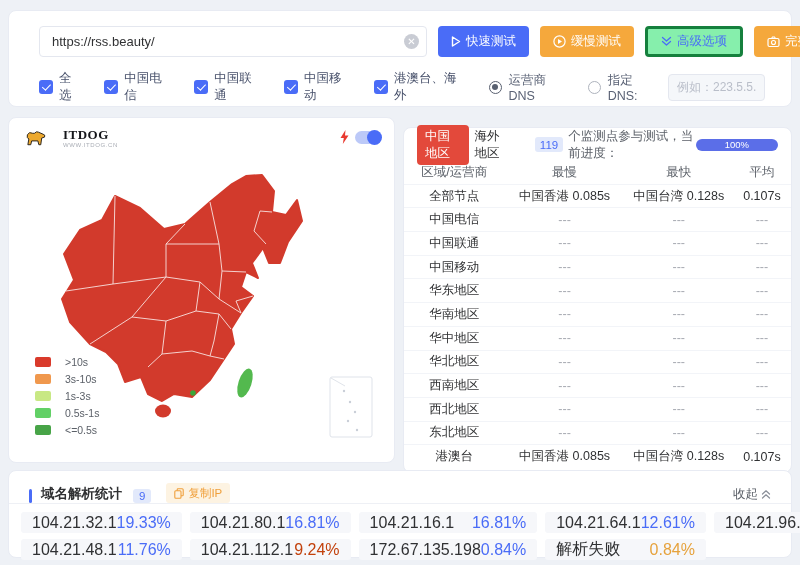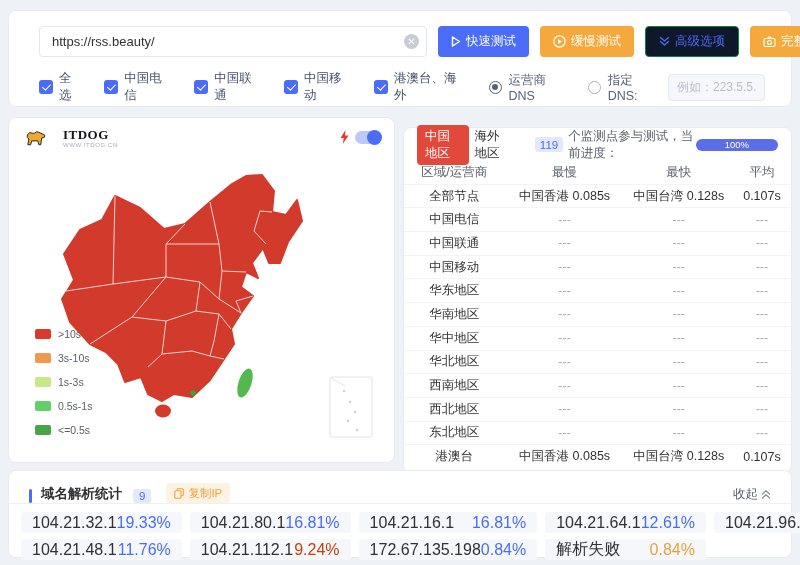--- a/index.html
+++ b/index.html
@@ -13,21 +13,21 @@
   .url-wrap{position:relative;flex:0 0 388px}
   .url-wrap input{width:100%;height:31px;border:1px solid #e4e7ef;border-radius:4px;
     padding:0 30px 0 12px;font-size:13px;color:#303133;outline:none;font-family:inherit}
   .clear-ic{position:absolute;right:8px;top:8px;width:15px;height:15px;border-radius:50%;
     background:#c9ccd4;color:#fff;font-size:10px;line-height:15px;text-align:center;cursor:pointer}
   .btn{height:31px;border-radius:4px;font-size:12.5px;display:flex;align-items:center;
     justify-content:center;gap:5px;padding:0 13px;cursor:pointer;border:none;white-space:nowrap;font-family:inherit}
   .btn svg{display:block}
   .btn-blue{background:#4a6cf7;color:#fff}
   .btn-orange{background:#f5a83c;color:#fff}
-  .btn-ghost{background:#0f172a;border:1px solid #15803d;color:#4a6cf7}
+  .btn-ghost{background:#86efac;border:3px solid #15803d;color:#4a6cf7}
   .opt-row{display:flex;align-items:center;margin:13px 26px 0 30px;font-size:12.5px;color:#47506a}
   .cb-item{display:flex;align-items:center;gap:6px;margin-right:21px;cursor:pointer}
   .cb{width:14px;height:14px;background:#4a6cf7;border-radius:3px;position:relative;flex:none}
   .cb::after{content:"";position:absolute;left:4.5px;top:1.5px;width:3.5px;height:7px;
     border:solid #fff;border-width:0 1.6px 1.6px 0;transform:rotate(43deg)}
   .right-opts{margin-left:auto;display:flex;align-items:center;gap:7px;color:#5a6275}
   .radio{width:13px;height:13px;border-radius:50%;border:1px solid #596070;position:relative;flex:none}
   .radio.sel::after{content:"";position:absolute;left:2.5px;top:2.5px;width:6px;height:6px;
     border-radius:50%;background:#596070}
   .radio.un{border-color:#aeb3bd}
@@ -40,21 +40,21 @@
   .logo{position:absolute;left:16px;top:10px;display:flex;align-items:flex-end;gap:17px}
   .logo-txt{display:flex;flex-direction:column}
   .logo-title{font-family:"Liberation Serif","DejaVu Serif",serif;font-weight:bold;
     font-size:13px;color:#15161a;letter-spacing:.5px;line-height:13px}
   .logo-sub{font-size:6px;color:#a9adb5;letter-spacing:.6px;margin-top:1px}
   .map-tools{position:absolute;right:13px;top:12px;display:flex;align-items:center;gap:6px}
   .toggle{width:26px;height:13px;background:#bcc9f8;border-radius:7px;position:relative;cursor:pointer}
   .toggle::after{content:"";position:absolute;right:-1px;top:-1px;width:15px;height:15px;
     border-radius:50%;background:#4a6cf7}
   .legend{position:absolute;left:26px;bottom:26px}
-  .lg-item{display:flex;align-items:center;gap:7px;margin-top:12px}
+  .lg-item{display:flex;align-items:center;gap:14px;margin-top:5px}
   .lg-sw{width:16px;height:10px;border-radius:2px}
   .lg-lb{font-size:10.5px;color:#5b6068}
 
   
   #res-card{left:403px;top:127px;width:389px;height:346px}
   .res-head{height:33px;display:flex;align-items:center;padding:0 13px;font-size:12.5px;color:#5b6068}
   .tab-active{color:#fff;border-radius:4px;padding:3px 8px;font-size:12.5px;cursor:pointer}
   .tab-plain{margin-left:5px;color:#303133;cursor:pointer}
   .badge-blue{background:#e2e9fb;color:#4a6cf7;border-radius:3px;padding:1.5px 5px;
     font-size:11.5px;margin-left:24px}

